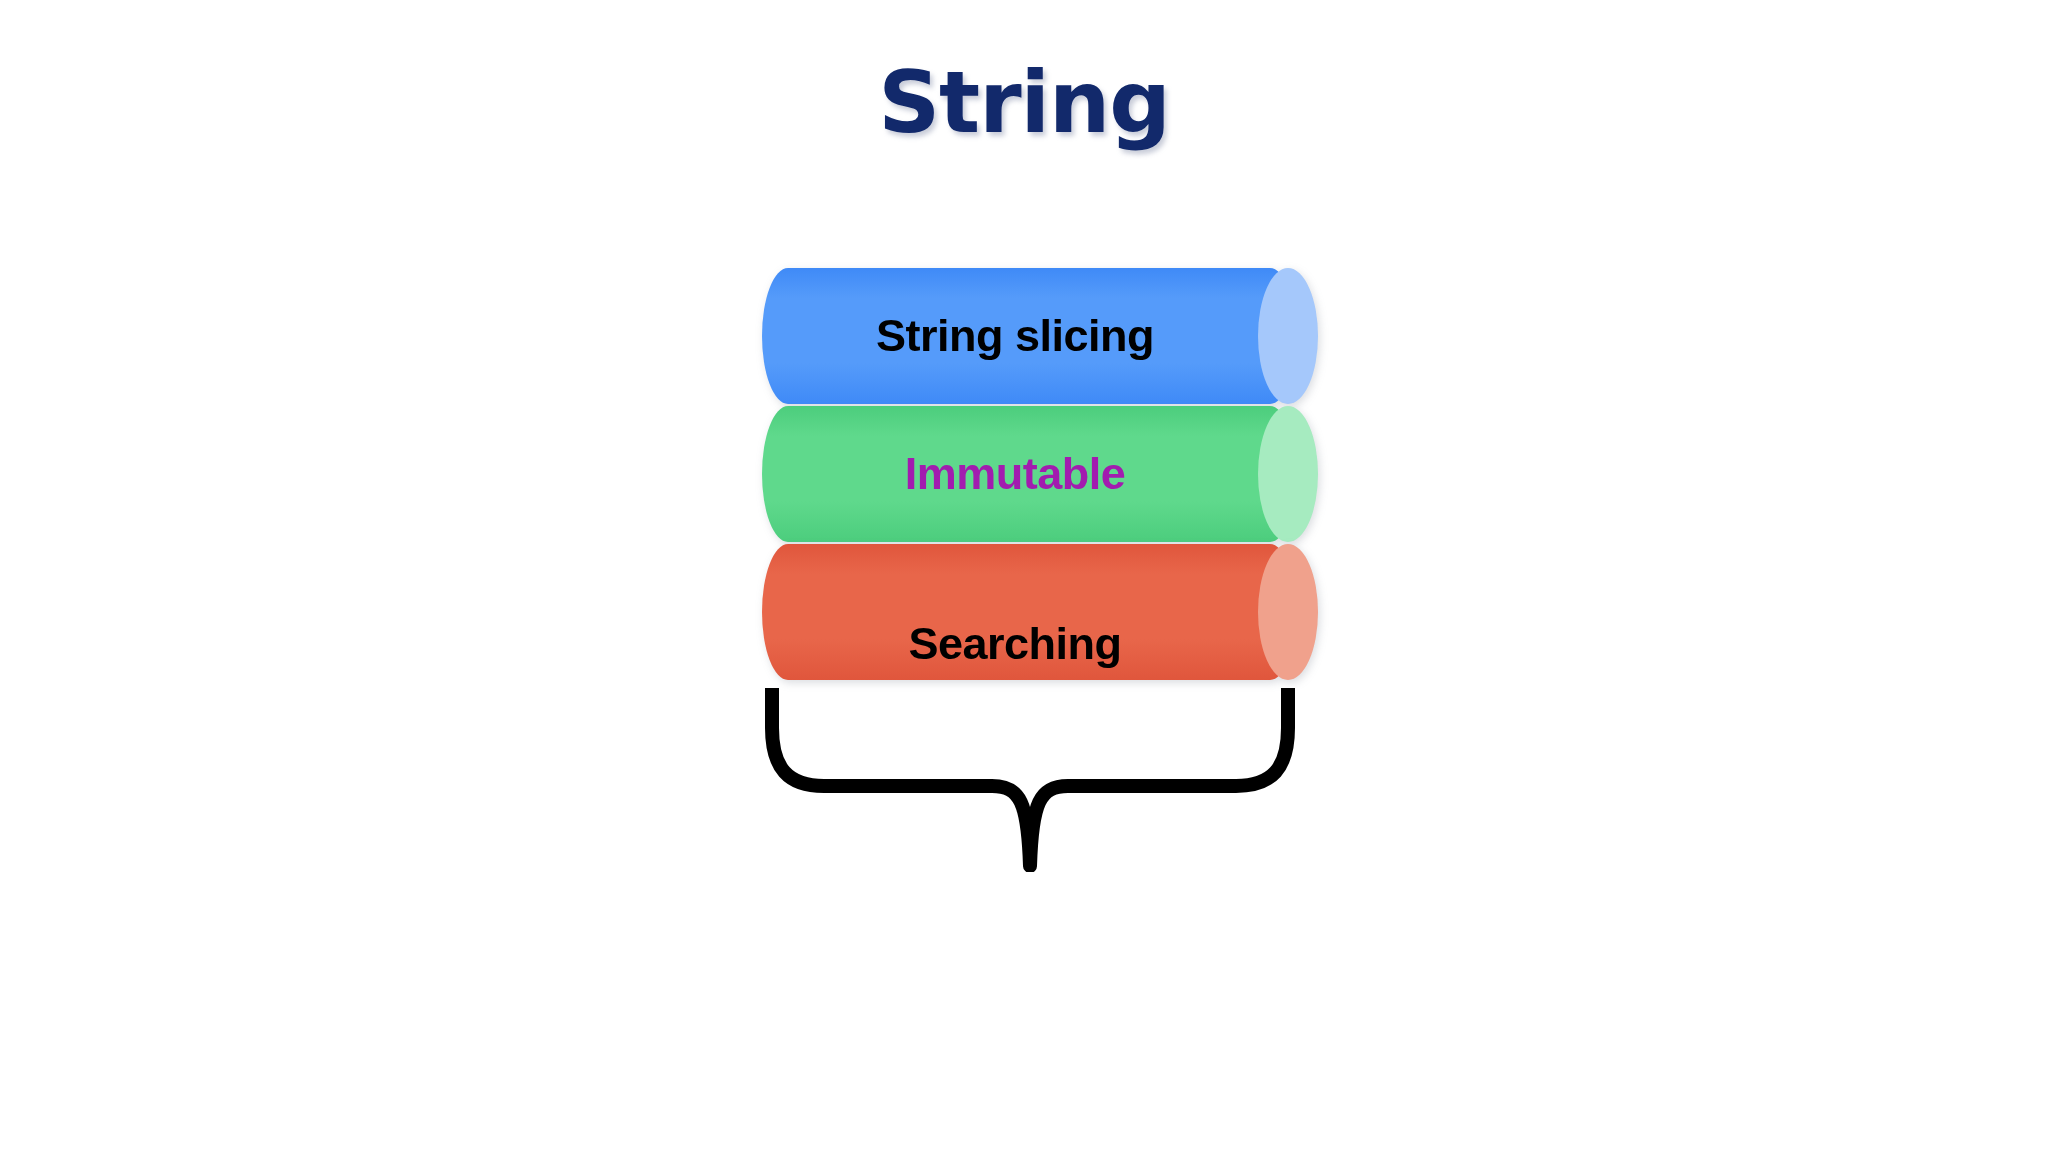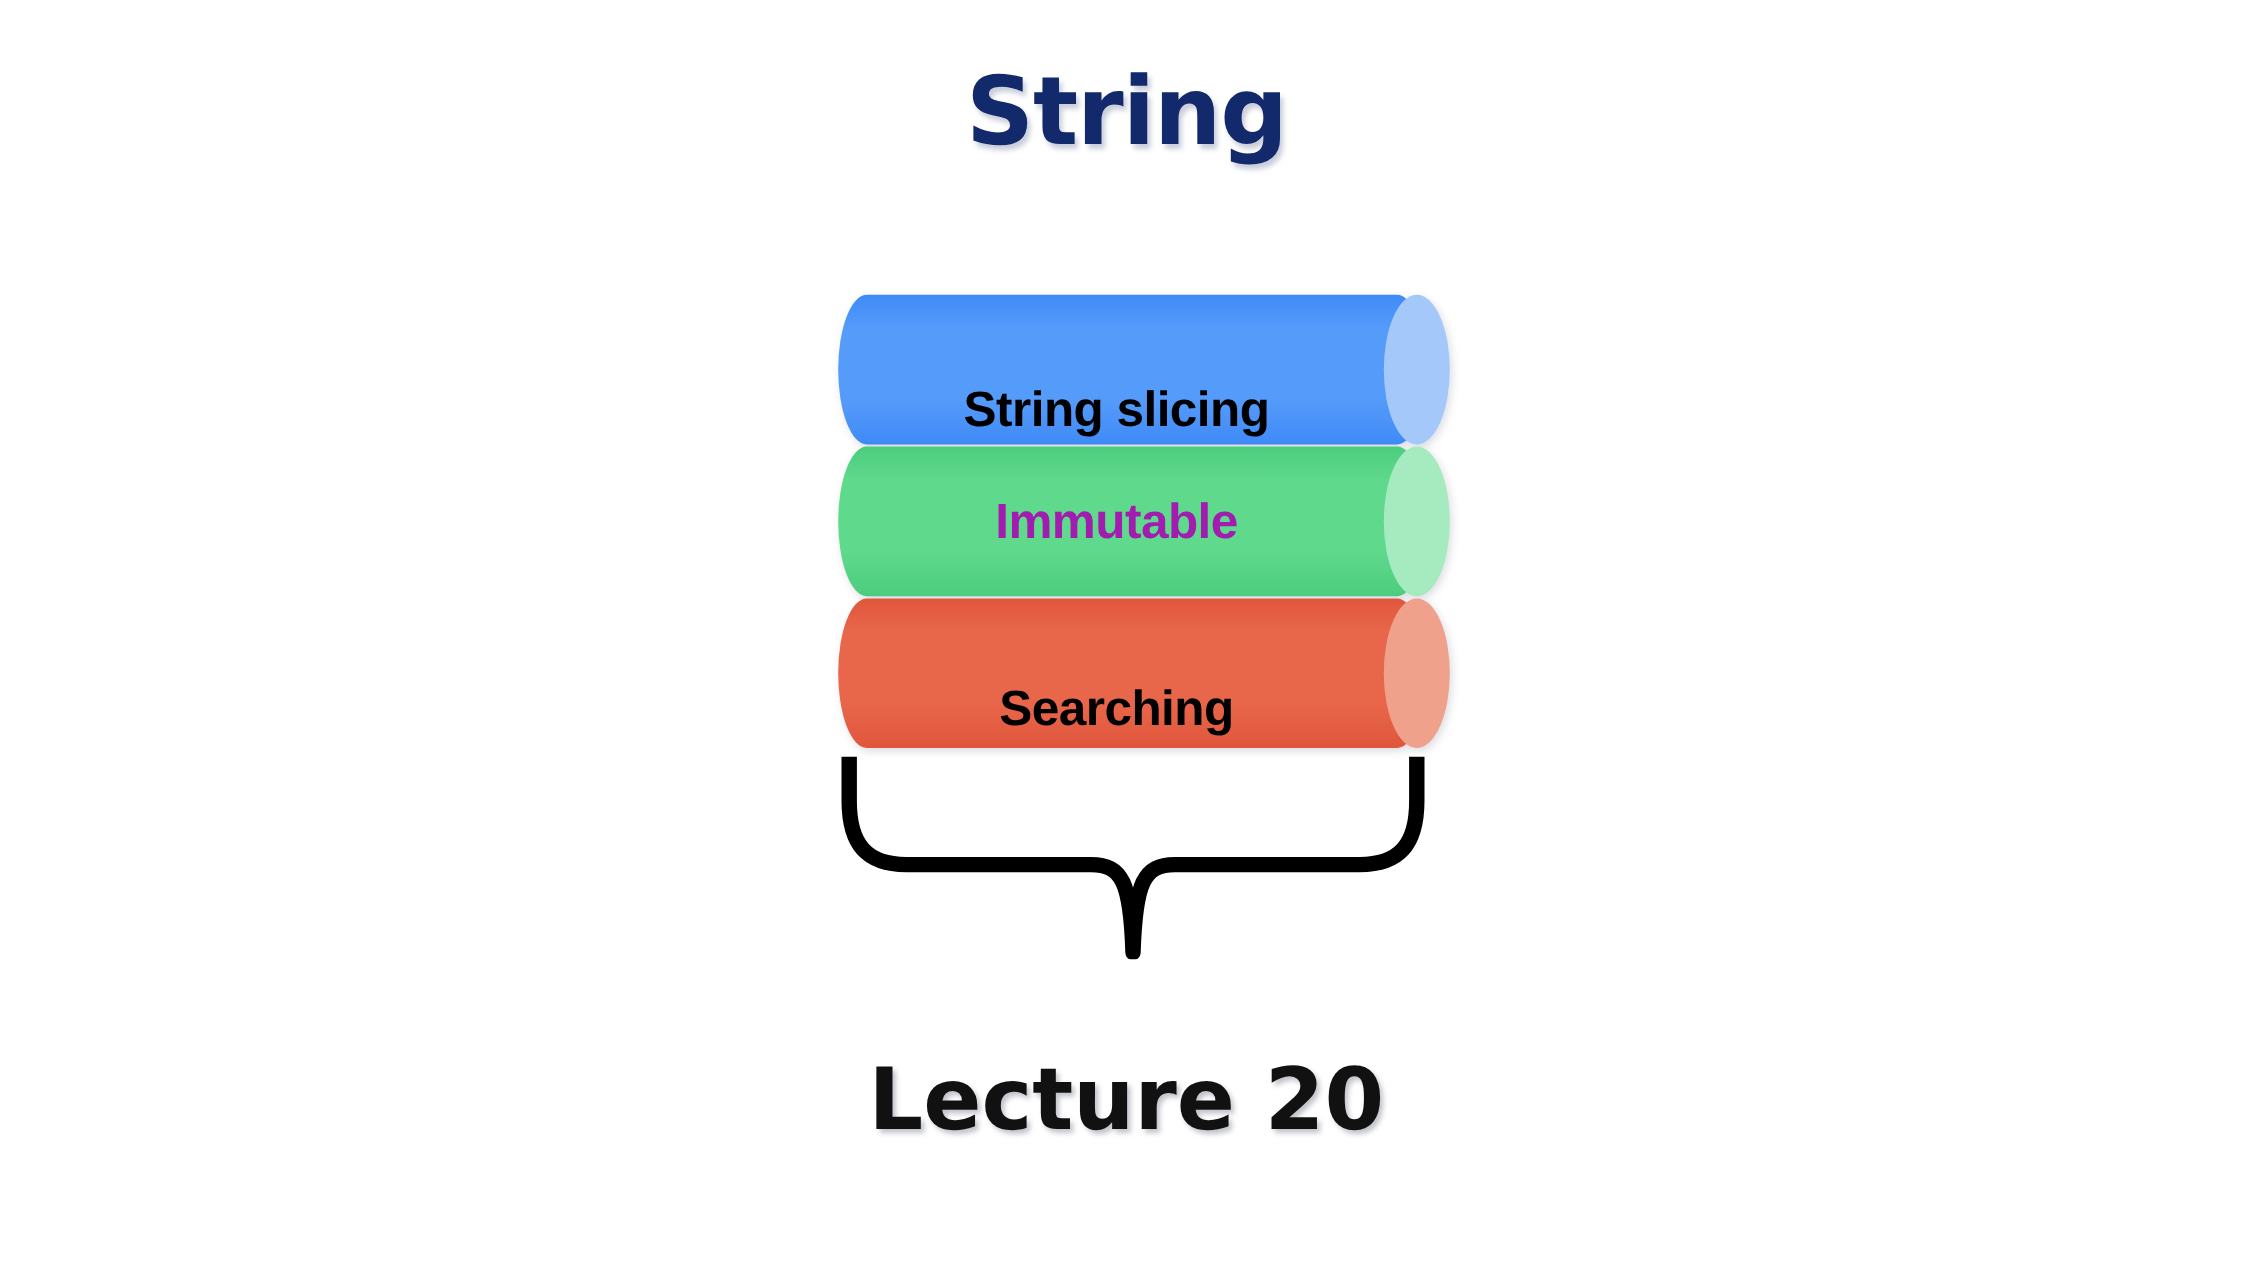--- a/index.html
+++ b/index.html
@@ -126,21 +126,21 @@
 
 <div class="slide" style="background: rgb(255, 255, 255);">
 
   <div class="slide-title" style="color: rgb(18, 41, 107);">String</div>
 
   <div class="cyl-stack">
 
     <div class="cylinder cyl-1">
       <div class="cyl-body" style="background: linear-gradient(rgb(63, 138, 247) 0%, rgb(85, 155, 250) 22%, rgb(85, 155, 250) 70%, rgb(63, 138, 247) 100%);"></div>
       <div class="cyl-cap" style="background: rgb(165, 200, 251);"></div>
-      <div class="cyl-label" style="color: rgb(0, 0, 0); margin-top: 36px;">String slicing</div>
+      <div class="cyl-label" style="color: rgb(0, 0, 0);">String slicing</div>
     </div>
 
     <div class="cylinder cyl-2">
       <div class="cyl-body" style="background: linear-gradient(rgb(76, 205, 125) 0%, rgb(95, 217, 140) 22%, rgb(95, 217, 140) 70%, rgb(76, 205, 125) 100%);"></div>
       <div class="cyl-cap" style="background: rgb(166, 235, 192);"></div>
       <div class="cyl-label" style="color: #a21caf;">Immutable</div>
     </div>
 
     <div class="cylinder cyl-3">
       <div class="cyl-body" style="background: linear-gradient(rgb(224, 86, 60) 0%, rgb(232, 102, 74) 22%, rgb(232, 102, 74) 70%, rgb(224, 86, 60) 100%);"></div>
@@ -157,15 +157,14 @@
                C 20 86, 36 104, 72 104
                L 240 104
                C 268 104, 276 120, 278 184
                C 280 120, 288 104, 316 104
                L 484 104
                C 520 104, 536 86, 536 46
                L 536 6" fill="none" stroke="#000000" stroke-width="14" stroke-linecap="butt" stroke-linejoin="round"></path>
     </svg>
   </div>
 
-  <div class="lecture-caption" style="color: rgb(17, 17, 17);">Lecture 20</div>
 
 </div>
 
 </body></html>

